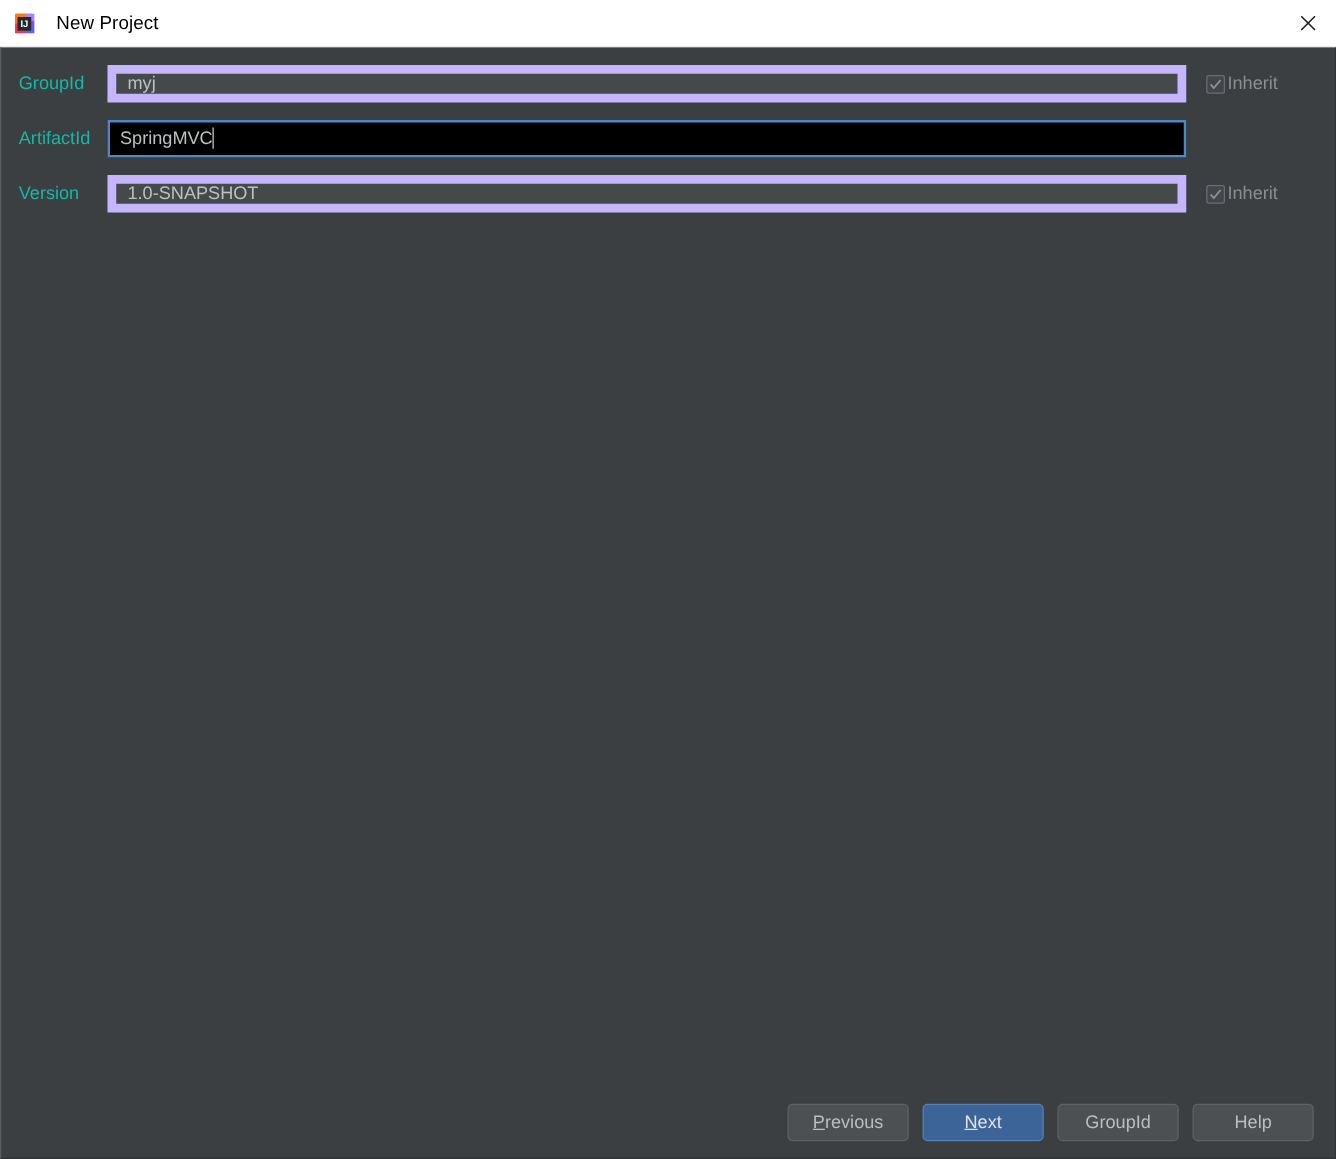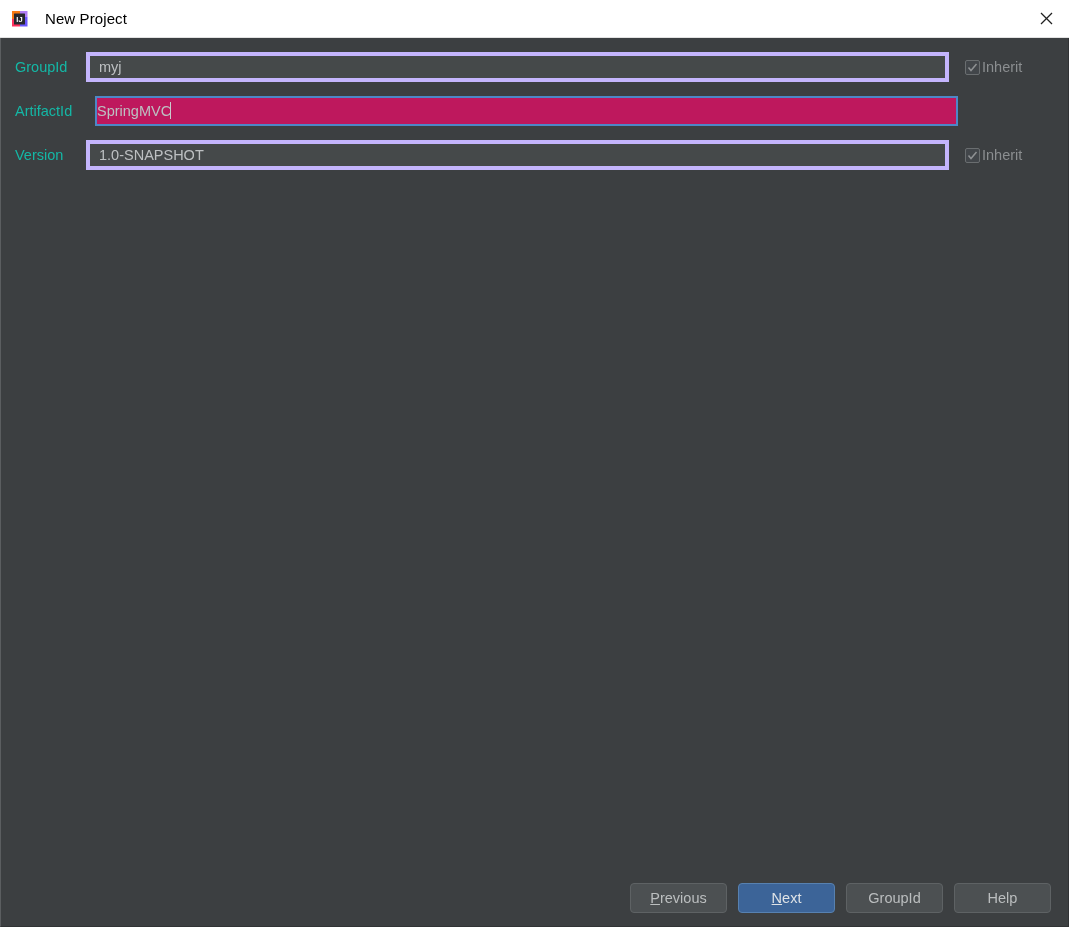--- a/index.html
+++ b/index.html
@@ -101,34 +101,33 @@
     position: relative;
     width: 863px;
     height: 30px;
     box-sizing: border-box;
   }
   .text-field {
     width: 100%;
     height: 100%;
     box-sizing: border-box;
     background: #45494a;
-    border: 4px solid #c4b5fd;
+    border: 7px solid #c4b5fd;
     color: #bdc0c2;
     font-family: "Liberation Sans", sans-serif;
     font-size: 14.5px;
     padding: 0 0 0 9px;
     outline: none;
     border-radius: 0;
   }
   .text-field::placeholder { color: #7b7e80; }
   .field-wrap.focused .text-field {
     border: 2px solid #4d87c7;
-    background: #be185d;
-    padding-left: 0;
-    margin-left: 9px;
+    background: #000000;
+    padding-left: 8px;
   }
   .caret {
     position: absolute;
     width: 1px;
     height: 17px;
     background: #c8cbcd;
     top: 6px;
     pointer-events: none;
   }
 

